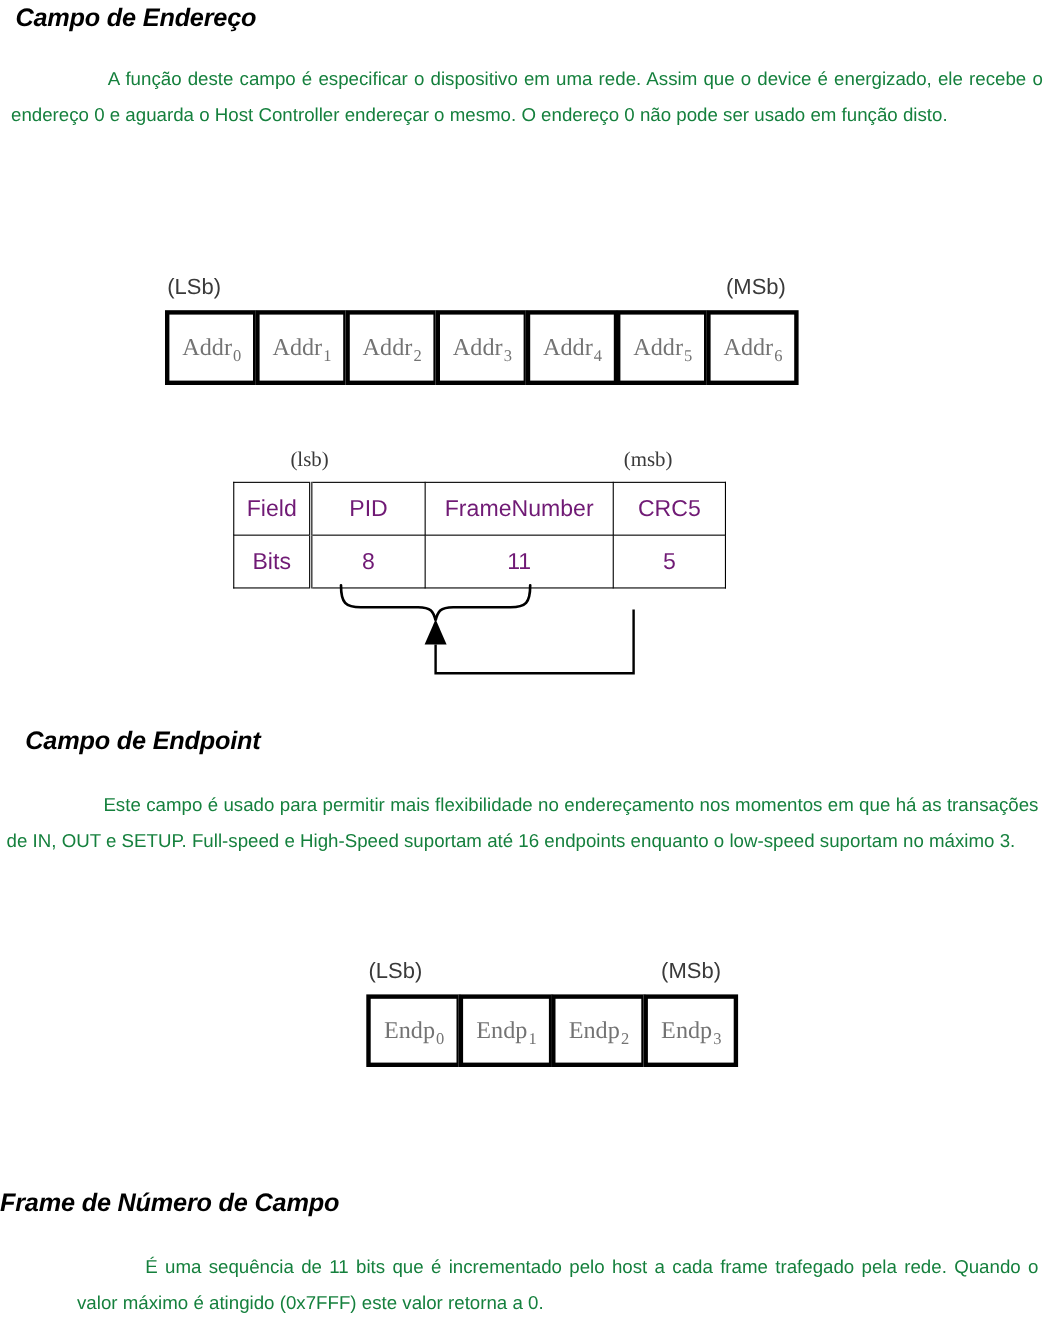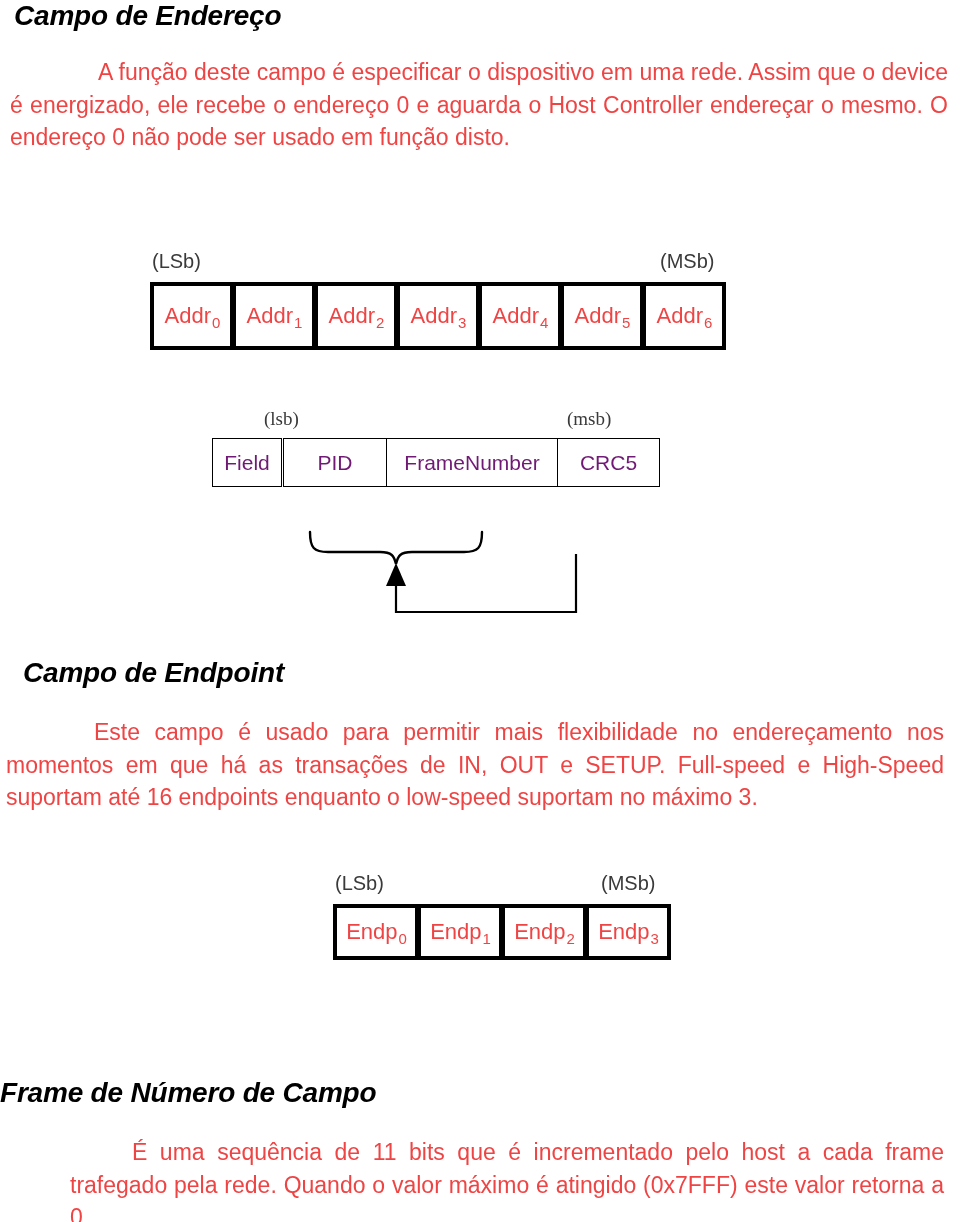--- a/index.html
+++ b/index.html
@@ -21,38 +21,38 @@
     width: 960px;
     height: 1222px;
   }
 
   
   .heading {
     position: absolute;
     font-family: "Liberation Sans", sans-serif;
     font-weight: bold;
     font-style: italic;
-    font-size: 28px;
+    font-size: 23px;
     line-height: 28px;
     letter-spacing: -0.2px;
     white-space: nowrap;
   }
   #heading-endereco { left: 14px; top: 2px; }
   #heading-endpoint { left: 0px;  top: 659px; padding-left: 23px; }
   #heading-frame    { left: 0px;  top: 1079px; }
 
   
   .para {
     position: absolute;
     font-family: "Liberation Sans", sans-serif;
-    font-size: 23px;
+    font-size: 17px;
     line-height: 32.5px;
     text-align: justify;
     text-indent: 88px;
-    color: #ef4444;
+    color: #15803d;
   }
   #para-endereco { left: 10px;  top: 56px; width: 938px; }
   #para-endpoint { left: 6px;   top: 716px; width: 938px; }
   #para-frame    { left: 70px;  top: 1136px; width: 874px; text-indent: 62px; }
 
   
   #diagram-addr {
     position: absolute;
     left: 150px;
     top: 250px;
@@ -79,23 +79,23 @@
     height: 68px;
     border: 4px solid #000;
     box-sizing: border-box;
     display: flex;
     align-items: center;
     justify-content: center;
     background: #fff;
     margin-right: -2px;
   }
   .bitname {
-    font-family: Liberation Sans, sans-serif;
+    font-family: Liberation Serif, serif;
     font-size: 22px;
-    color: #ef4444;
+    color: #737373;
     white-space: nowrap;
   }
   .bitname sub {
     font-size: 15px;
     vertical-align: baseline;
     position: relative;
     top: 5px;
     left: 1px;
   }
 
@@ -162,21 +162,21 @@
   #diagram-endp .lsb { left: 2px; top: 0px; }
   #diagram-endp .msb { left: 268px; top: 0px; }
   #diagram-endp .boxrow {
     position: absolute;
     left: 0px;
     top: 32px;
     display: flex;
   }
   #diagram-endp .cell {
     width: 86px;
-    height: 56px;
+    height: 66px;
     border: 4px solid #000;
     box-sizing: border-box;
     display: flex;
     align-items: center;
     justify-content: center;
     background: #fff;
     margin-right: -2px;
   }
 </style>
 </head>
@@ -221,20 +221,26 @@
     <span class="edge-label msb">(msb)</span>
 
     <table>
       <tbody>
         <tr>
           <td class="c-field">Field</td>
           <td class="c-pid">PID</td>
           <td class="c-fn">FrameNumber</td>
           <td class="c-crc">CRC5</td>
         </tr>
+        <tr>
+          <td class="c-field">Bits</td>
+          <td class="c-pid">8</td>
+          <td class="c-fn">11</td>
+          <td class="c-crc">5</td>
+        </tr>
       </tbody>
     </table>
 
     <svg id="brace-svg" width="330" height="92" viewBox="0 0 330 92">
 
       <path d="M2,2 C2,18 6,22 20,22 L72,22 C84,22 86,26 88,34
                C90,26 92,22 104,22 L156,22 C170,22 174,18 174,2" fill="none" stroke="#000" stroke-width="2.4" stroke-linecap="round"></path>
 
       <polygon points="88,33 78,56 98,56" fill="#000"></polygon>
 

